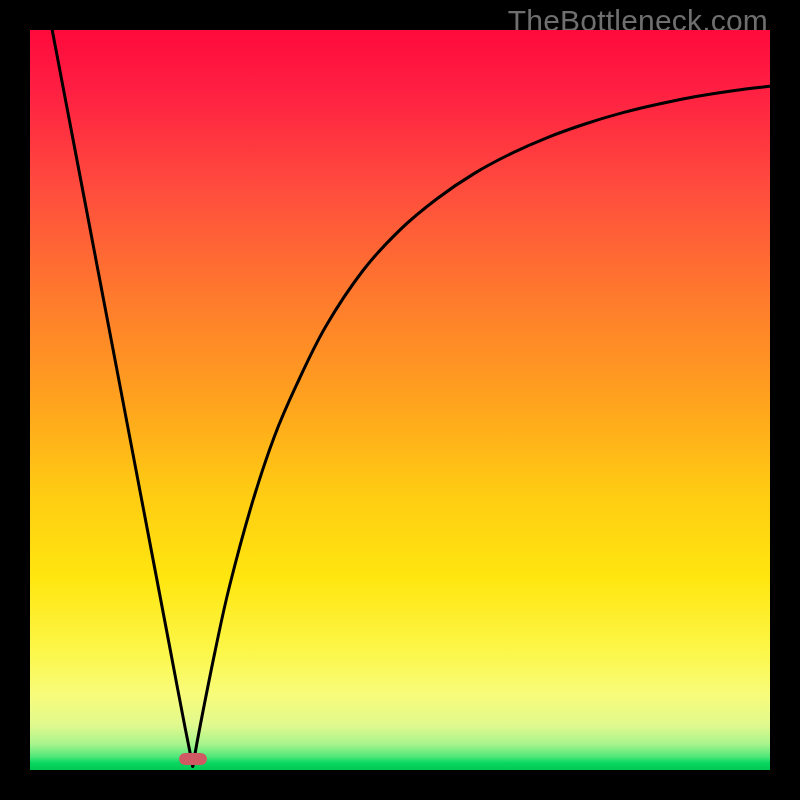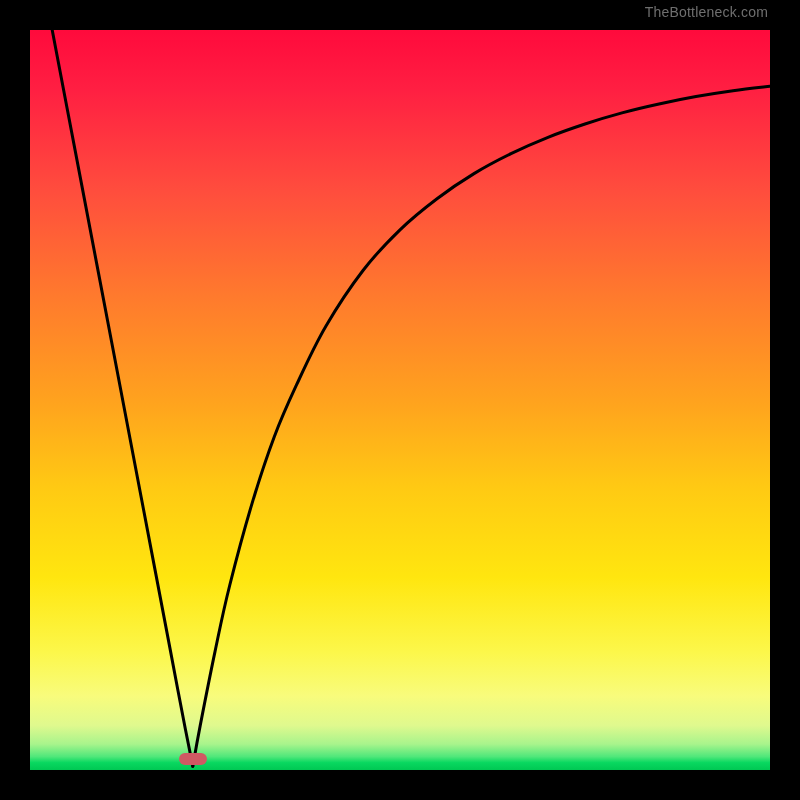--- a/index.html
+++ b/index.html
@@ -42,21 +42,21 @@
       #09d860 99%,
       #00c853 100%
     );
   }
   .watermark {
     position: absolute;
     top: 4px;
     right: 32px;
     color: #6f6f6f;
     font-family: Arial, Helvetica, sans-serif;
-    font-size: 14px;
+    font-size: 30px;
     letter-spacing: 0.2px;
     user-select: none;
   }
   .curve-svg {
     position: absolute;
     left: 0;
     top: 0;
     width: 740px;
     height: 740px;
   }

